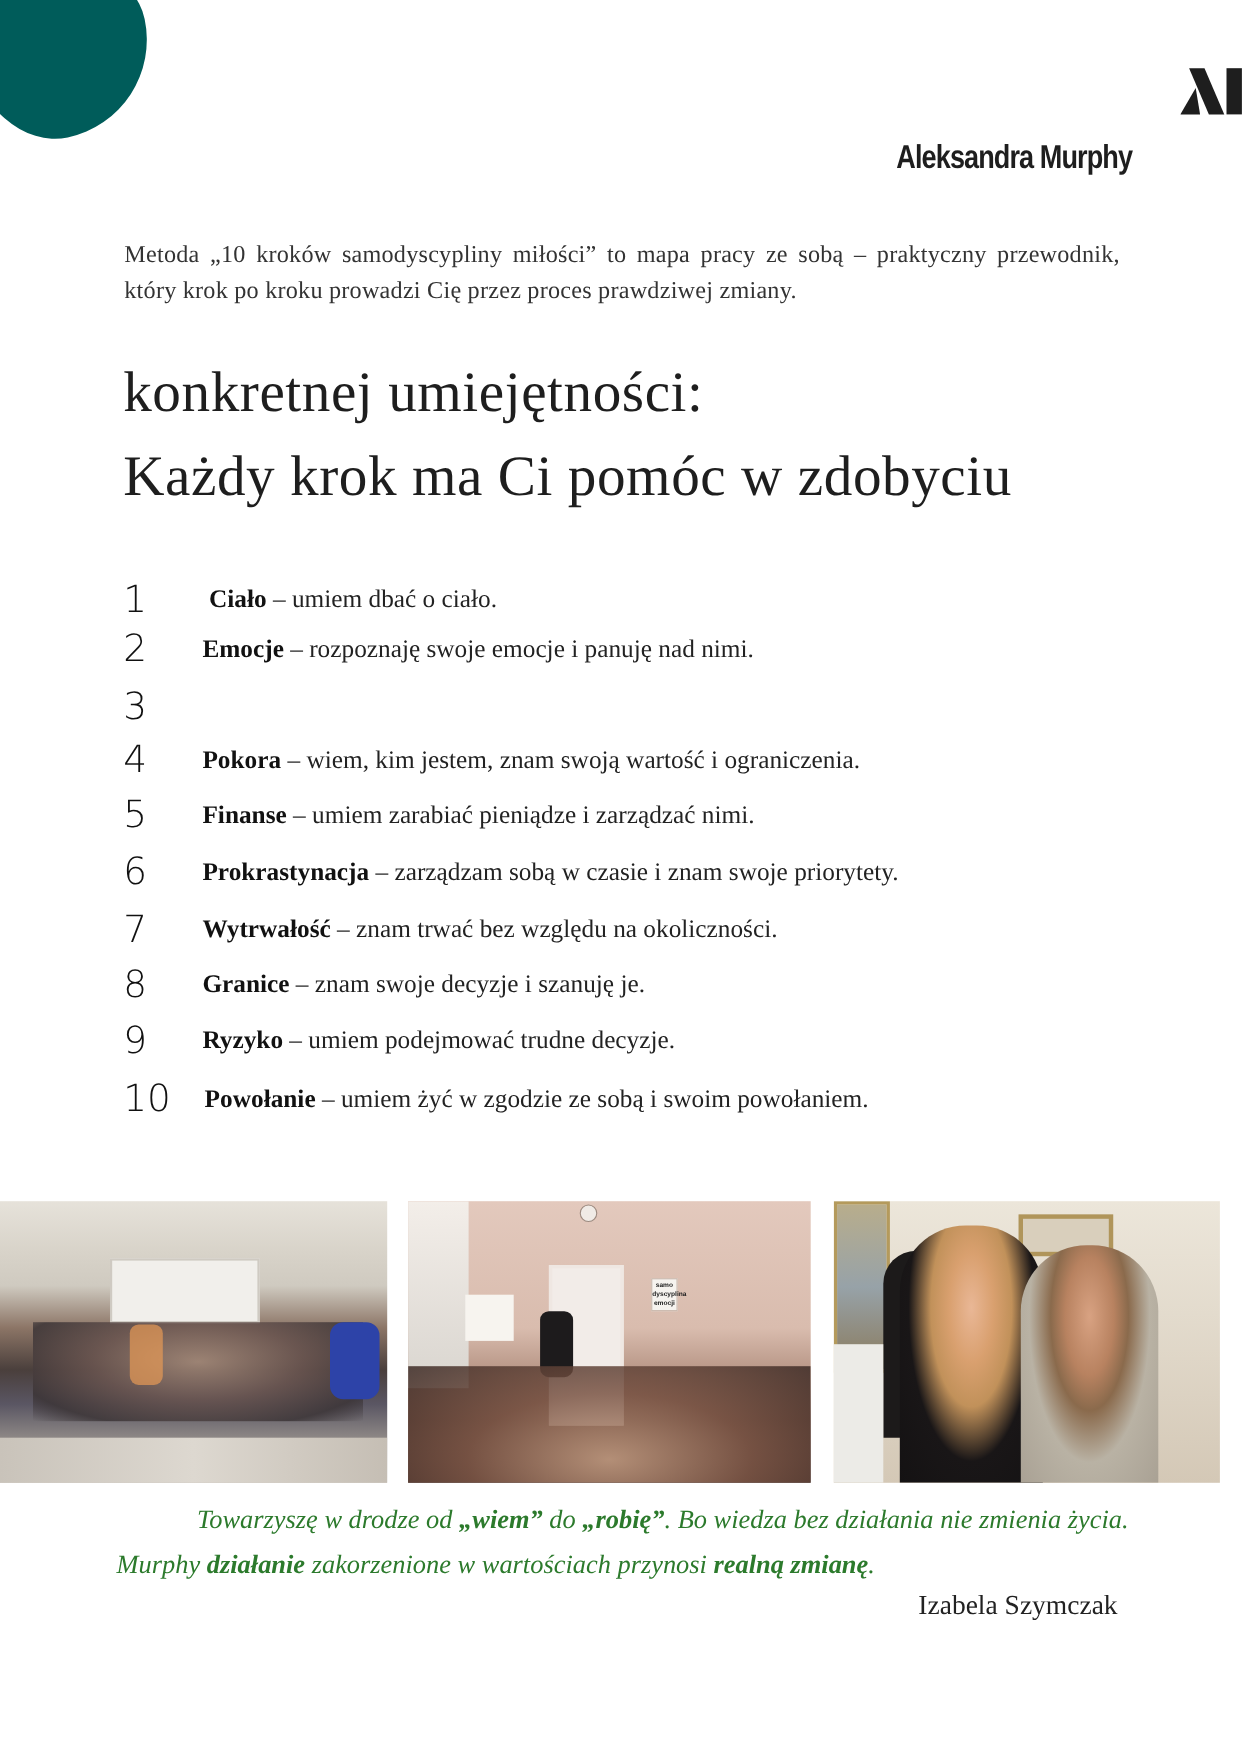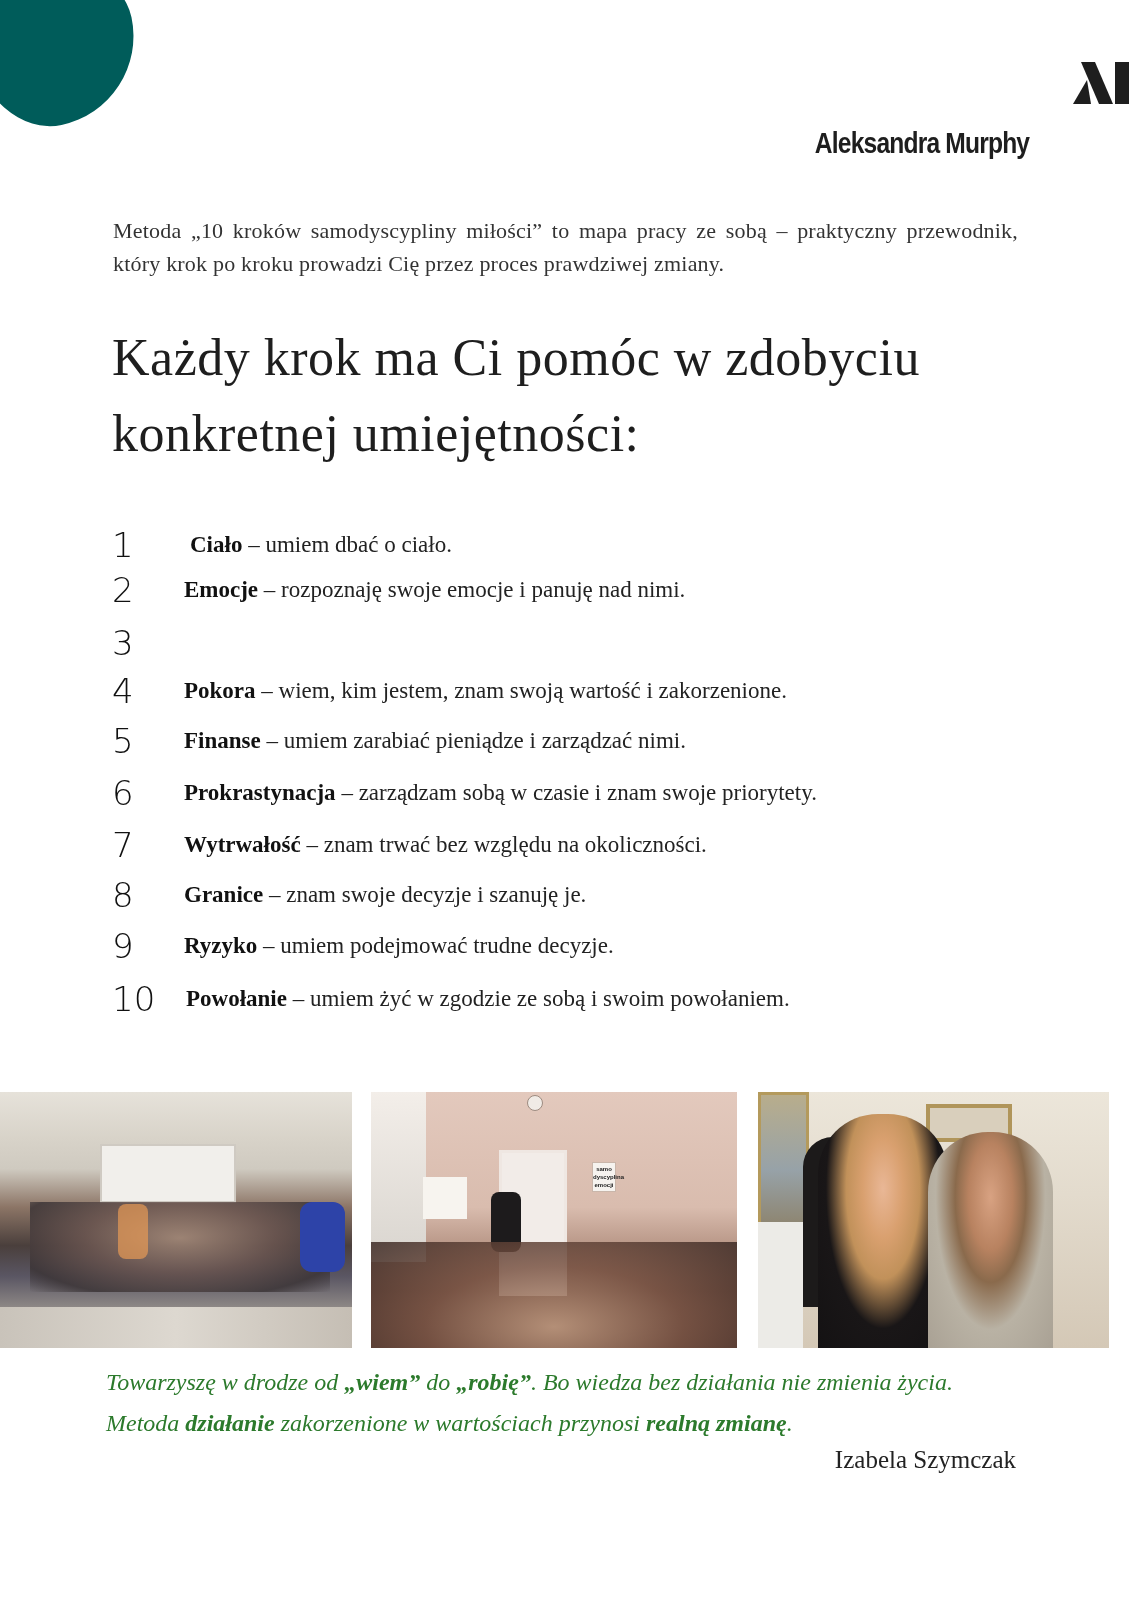--- a/index.html
+++ b/index.html
@@ -11,21 +11,21 @@
   .intro{position:absolute;left:113px;width:905px;top:214px;font-size:22px;line-height:33px;text-align:justify;color:#333;letter-spacing:0.2px;}
   .heading{position:absolute;left:112px;width:940px;top:320px;font-size:52px;line-height:76px;color:#1e1e1e;letter-spacing:0.5px;}
   .steps{position:absolute;left:112px;top:522px;width:900px;margin:0;padding:0;list-style:none;}
   .step{position:absolute;left:0;height:46px;display:flex;align-items:center;}
   .num{width:72px;font-family:"DejaVu Sans",sans-serif;font-size:34px;font-weight:200;color:#111;}
   .txt{font-size:23px;color:#222;}
   .txt b{font-weight:bold;color:#111;}
   .photos{position:absolute;top:1092px;left:0;height:256px;width:1131px;}
   .photo{position:absolute;top:0;height:256px;overflow:hidden;}
   .quote{position:absolute;left:106px;width:920px;top:1362px;font-style:italic;color:#2c7a2c;font-size:24px;line-height:41px;}
-  .quote .l1{display:block;text-align:left;font-style:italic;}
+  .quote .l1{display:block;text-align:right;font-style:italic;}
   .quote b{font-weight:bold;}
   .sig{position:absolute;right:115px;top:1446px;font-size:25px;color:#222;}
 </style>
 </head>
 <body>
 
 <div class="blob"></div>
 
 <div class="logo">
   <span class="logo-mark">
@@ -34,39 +34,39 @@
       <polygon points="8,2 22,2 40,44 26,44" fill="#1e1e1e"></polygon>
       <rect x="42" y="2" width="14" height="42" fill="#1e1e1e"></rect>
     </svg>
   </span>
   <span class="logo-name">Aleksandra Murphy</span>
 </div>
 
 <p class="intro" style="margin:0">Metoda „10 kroków samodyscypliny miłości” to mapa pracy ze sobą – praktyczny przewodnik, który krok po kroku prowadzi Cię przez proces prawdziwej zmiany.</p>
 
 <div class="heading">
+  <div>konkretnej umiejętności:</div>
   <div>Każdy krok ma Ci pomóc w zdobyciu</div>
-  <div>konkretnej umiejętności:</div>
 </div>
 
 <ul class="steps">
   <li class="step" style="top:0px">
       <span class="num">1</span>
       <span class="txt" style="margin-left:6px"><b>Ciało</b><span> – umiem dbać o ciało.</span></span>
     </li>
   <li class="step" style="top:45px">
       <span class="num">2</span>
       <span class="txt"><b>Emocje</b><span> – rozpoznaję swoje emocje i panuję nad nimi.</span></span>
     </li>
   <li class="step" style="top:98px">
       <span class="num">3</span>
     </li>
   <li class="step" style="top:146px">
       <span class="num">4</span>
-      <span class="txt"><b>Pokora</b><span> – wiem, kim jestem, znam swoją wartość i zakorzenione.</span></span>
+      <span class="txt"><b>Pokora</b><span> – wiem, kim jestem, znam swoją wartość i ograniczenia.</span></span>
     </li>
   <li class="step" style="top:196px">
       <span class="num">5</span>
       <span class="txt"><b>Finanse</b><span> – umiem zarabiać pieniądze i zarządzać nimi.</span></span>
     </li>
   <li class="step" style="top:248px">
       <span class="num">6</span>
       <span class="txt"><b>Prokrastynacja</b><span> – zarządzam sobą w czasie i znam swoje priorytety.</span></span>
     </li>
   <li class="step" style="top:300px">
@@ -109,16 +109,16 @@
     <div style="position:absolute;left:168px;top:12px;width:78px;height:30px;border:4px solid #b0955a;background:#d9cfbc;"></div>
     <div style="position:absolute;left:45px;top:45px;width:60px;height:170px;background:#1c1a1a;border-radius:30px 30px 0 0;"></div>
     <div style="position:absolute;left:60px;top:22px;width:130px;height:234px;background:radial-gradient(ellipse at 50% 32%,#e9b796 0%,#d9a06f 22%,#c1915a 40%,#191617 62%,#141213 100%);border-radius:60px 60px 0 0;"></div>
     <div style="position:absolute;left:170px;top:40px;width:125px;height:216px;background:radial-gradient(ellipse at 50% 30%,#d8a282 0%,#b88260 25%,#8a6a4c 40%,#b9b2a4 62%,#a9a194 100%);border-radius:60px 60px 0 0;"></div>
     <div style="position:absolute;left:0;top:130px;width:45px;height:126px;background:#ecebe7;"></div>
   </div>
 </div>
 
 <div class="quote">
   <span class="l1"><span>Towarzyszę w drodze od </span><b>„wiem”</b><span> do </span><b>„robię”</b><span>. Bo wiedza bez działania nie zmienia życia.</span></span>
-  <span class="l2"><span>Metoda </span><b>działanie</b><span> zakorzenione w wartościach przynosi </span><b>realną zmianę</b><span>.</span></span>
+  <span class="l2"><span>Murphy </span><b>działanie</b><span> zakorzenione w wartościach przynosi </span><b>realną zmianę</b><span>.</span></span>
 </div>
 
 <div class="sig">Izabela Szymczak</div>
 
 </body></html>

